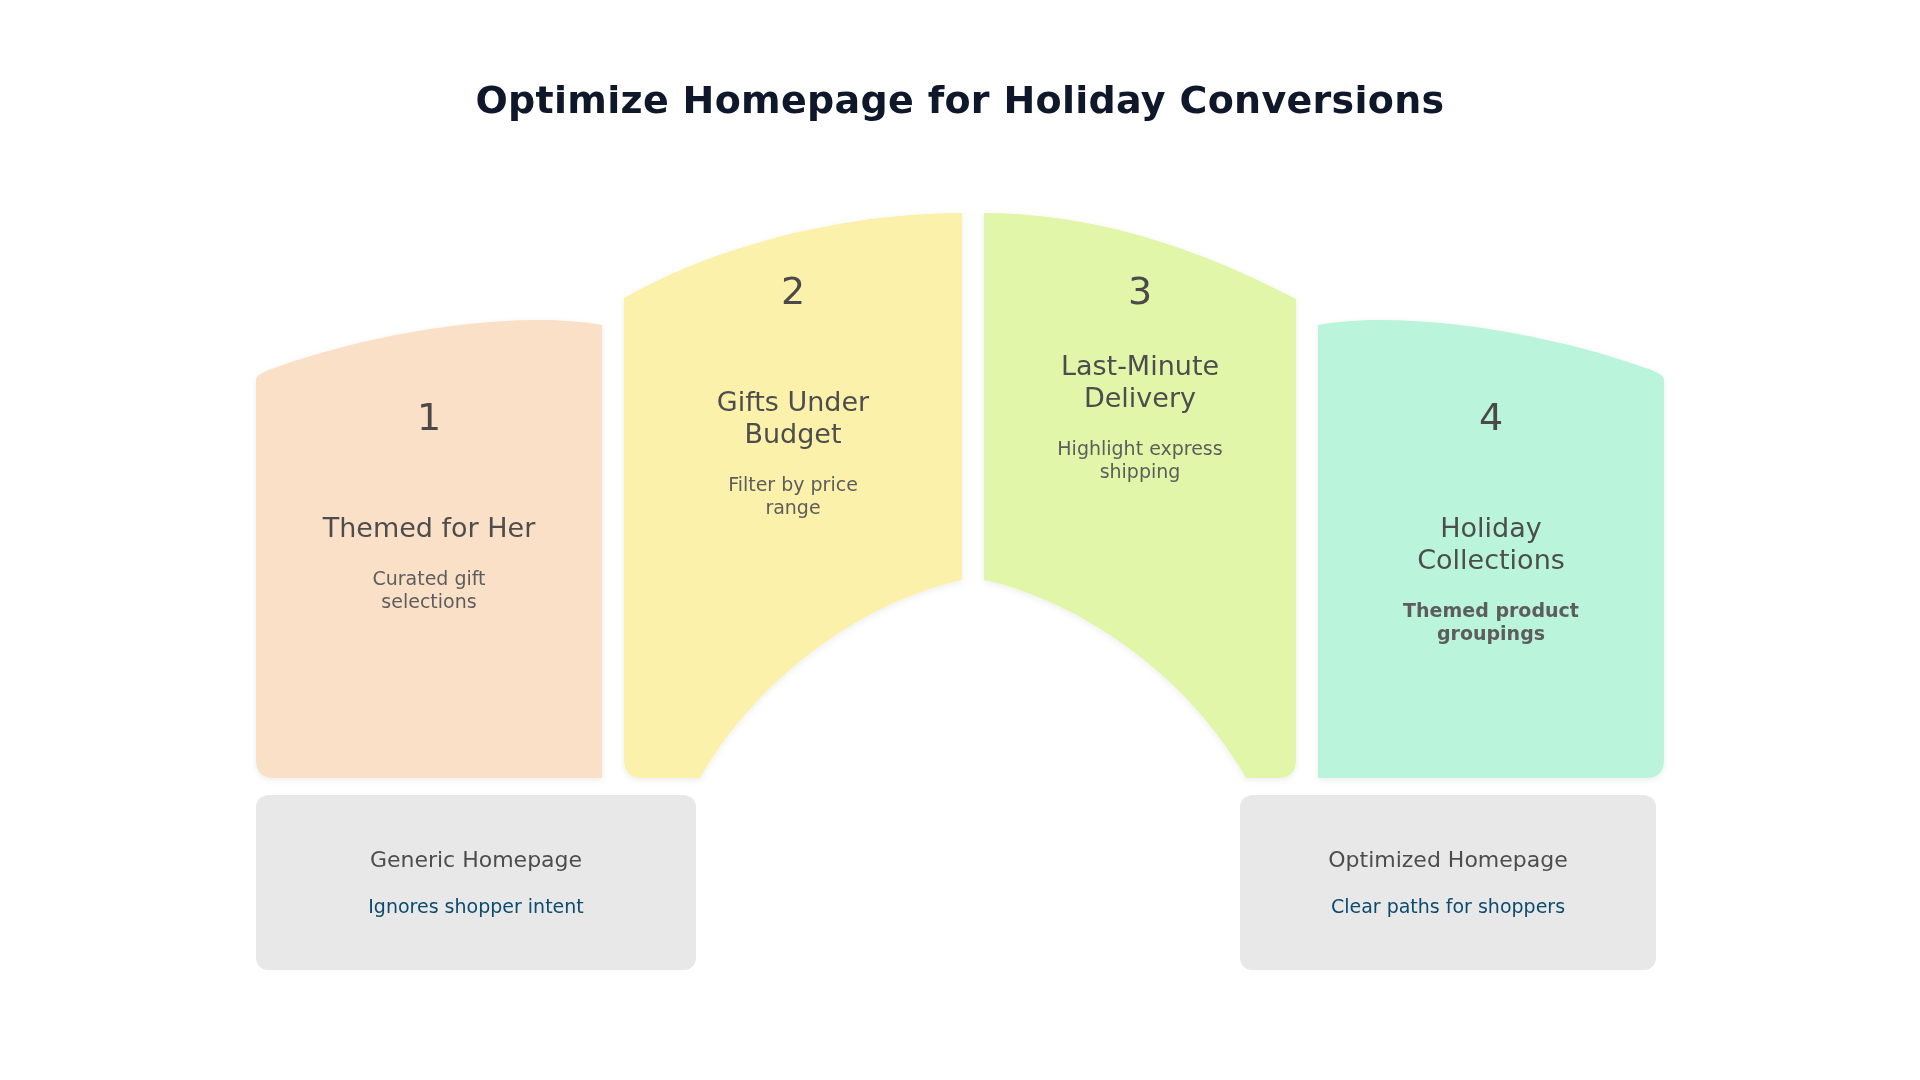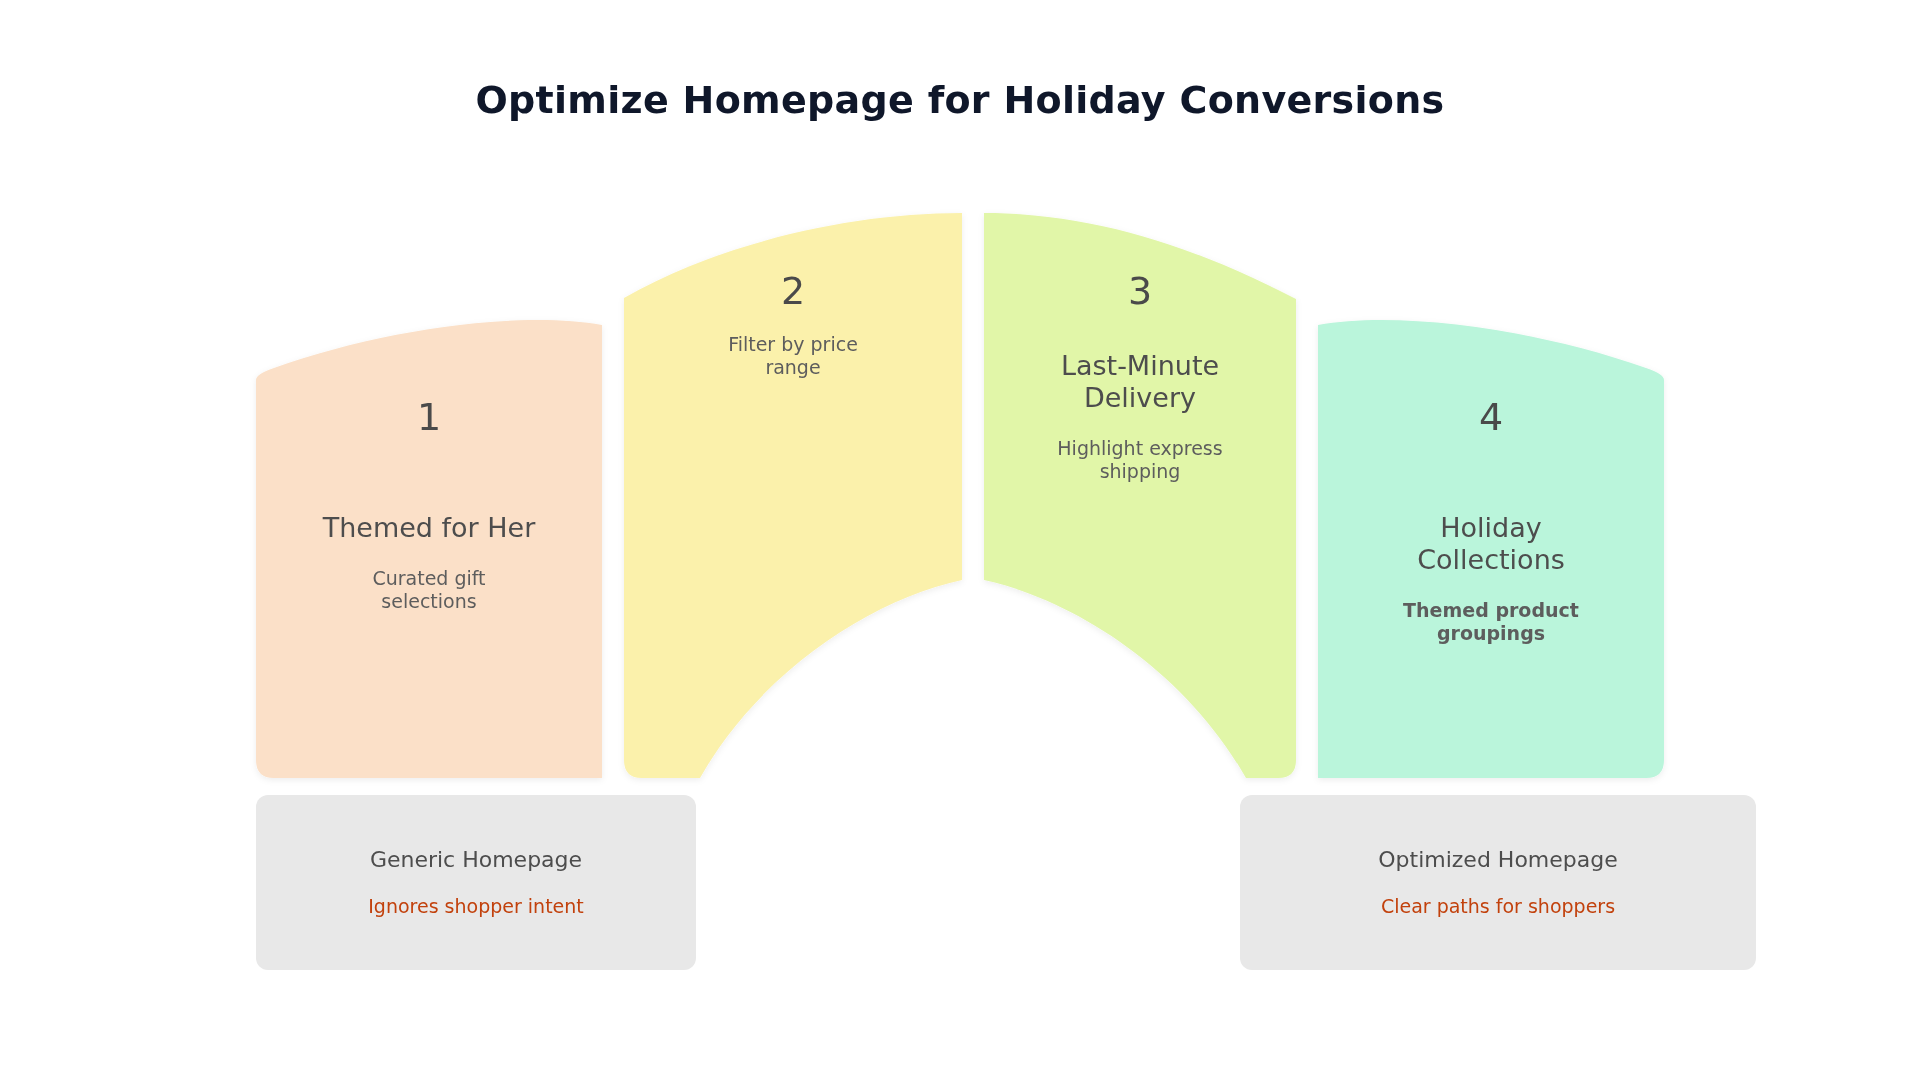--- a/index.html
+++ b/index.html
@@ -90,21 +90,21 @@
     font-size: 22px;
     font-weight: 400;
     color: #4d4d4d;
     line-height: 1.2;
     text-align: right;
   }
   .footer-sub {
     font-family: "DejaVu Sans", sans-serif;
     font-size: 19px;
     font-weight: 400;
-    color: #c2410c;
+    color: #0c4a6e;
     line-height: 1.2;
     margin-top: 22px;
   }
 
   
   #center-caption {
     position: absolute;
     left: 700px;
     top: 805px;
     width: 460px;
@@ -166,20 +166,22 @@
 
   <div class="panel-text" style="left:256px; top:398px; width:346px;">
     <div class="panel-num">1</div>
     <div class="panel-title" style="margin-top:76px;">Themed for Her</div>
     <div class="panel-sub" style="margin-top:23px;">Curated gift
 selections</div>
   </div>
 
   <div class="panel-text" style="left:624px; top:272px; width:338px;">
     <div class="panel-num">2</div>
+    <div class="panel-title" style="margin-top:76px;">Gifts Under
+Budget</div>
     <div class="panel-sub" style="margin-top:23px;">Filter by price
 range</div>
   </div>
 
   <div class="panel-text" style="left:984px; top:272px; width:312px;">
     <div class="panel-num">3</div>
     <div class="panel-title" style="margin-top:40px;">Last-Minute
 Delivery</div>
     <div class="panel-sub" style="margin-top:23px;">Highlight express
 shipping</div>
@@ -191,19 +193,19 @@
 Collections</div>
     <div class="panel-sub" style="margin-top:23px;font-weight:bold;">Themed product
 groupings</div>
   </div>
 
   <div class="footer-box" style="left:256px; top:795px; width:440px; height:175px;">
     <div class="footer-title">Generic Homepage</div>
     <div class="footer-sub">Ignores shopper intent</div>
   </div>
 
-  <div class="footer-box" style="left:1240px; top:795px; width:516px; height:175px;">
+  <div class="footer-box" style="left:1240px; top:795px; width:416px; height:175px;">
     <div class="footer-title">Optimized Homepage</div>
     <div class="footer-sub">Clear paths for shoppers</div>
   </div>
 
 
 </div>
 
 </body></html>

